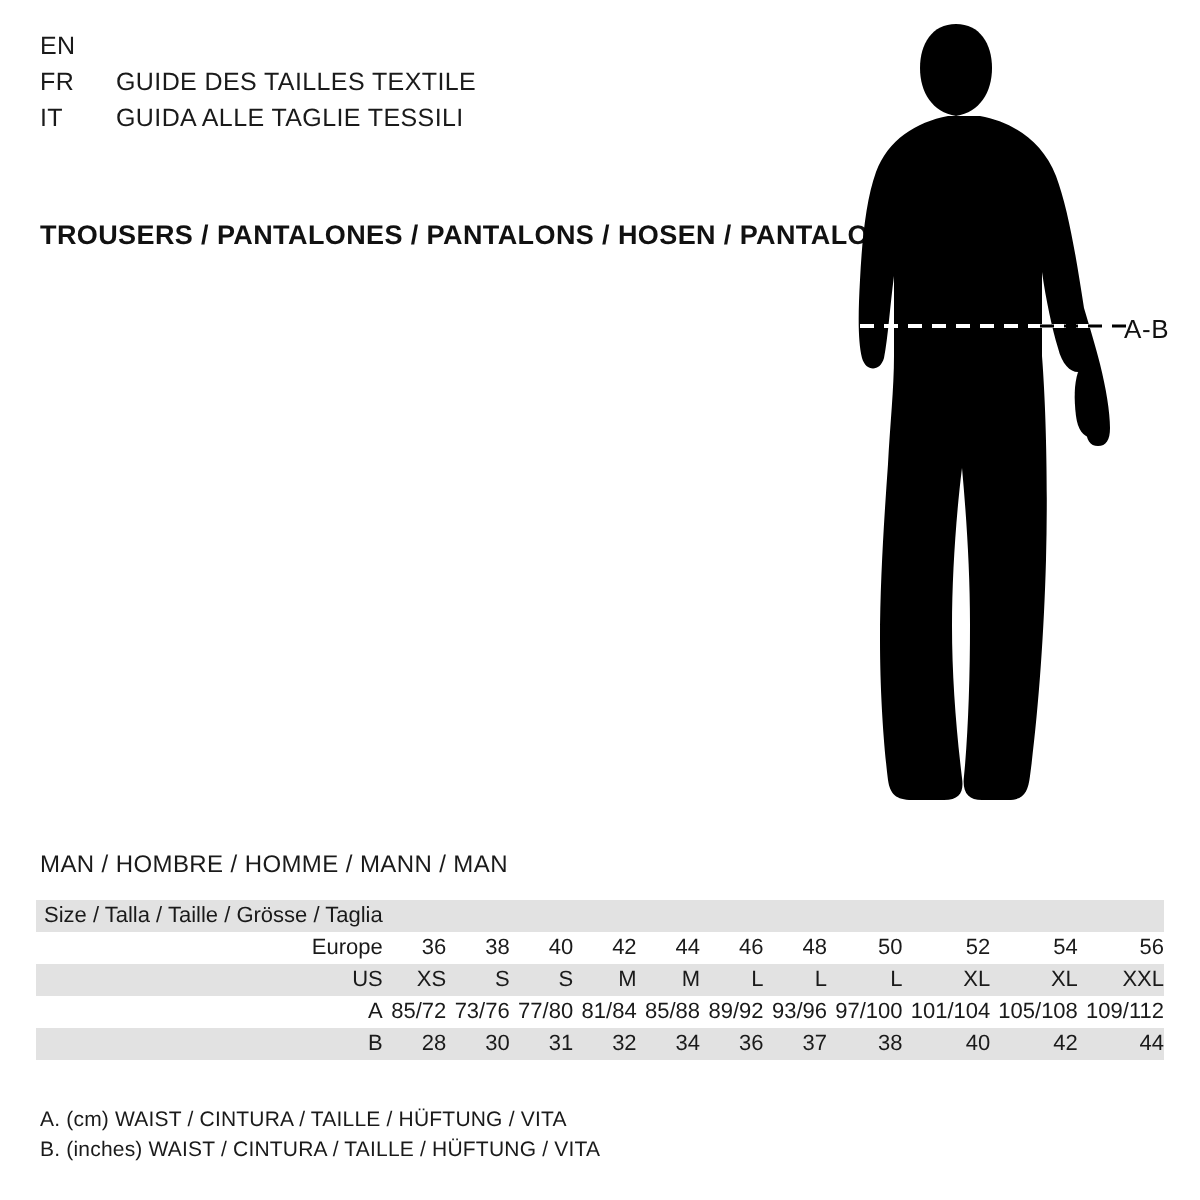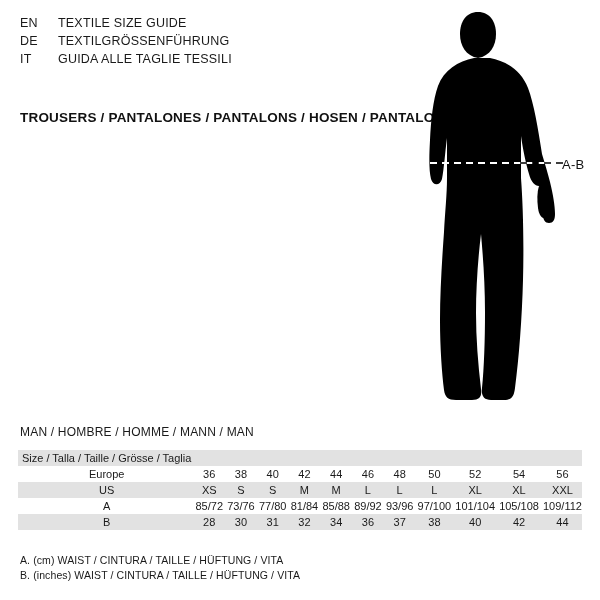--- a/index.html
+++ b/index.html
@@ -85,21 +85,21 @@
   }
   table.size-table {
     position: absolute;
     left: 18px;
     top: 450px;
     width: 564px;
     border-collapse: collapse;
     font-size: 11px;
   }
   table.size-table td, table.size-table th {
-    text-align: center;
+    text-align: right;
     padding: 2px 0 2px 4px;
     font-weight: normal;
     white-space: nowrap;
     margin-left: 39px;
   }
   table.size-table tr.shaded {
     background: #e2e2e2;
   }
   table.size-table tr.head td {
     background: #e2e2e2;
@@ -118,25 +118,24 @@
   }
 </style>
 </head>
 <body>
 
 <div class="page">
 
   <div class="langs">
     <div class="lang-row">
       <span class="lang-code">EN</span>
-      <span class="lang-title">TEXTILE SIZE GUIDE</span>
     </div>
     <div class="lang-row">
-      <span class="lang-code">DE</span>
-      <span class="lang-title">TEXTILGRÖSSENFÜHRUNG</span>
+      <span class="lang-code">FR</span>
+      <span class="lang-title">GUIDE DES TAILLES TEXTILE</span>
     </div>
     <div class="lang-row">
       <span class="lang-code">IT</span>
       <span class="lang-title">GUIDA ALLE TAGLIE TESSILI</span>
     </div>
   </div>
 
   <div class="section-title">TROUSERS / PANTALONES / PANTALONS / HOSEN / PANTALONI</div>
 
   <div class="figure">

